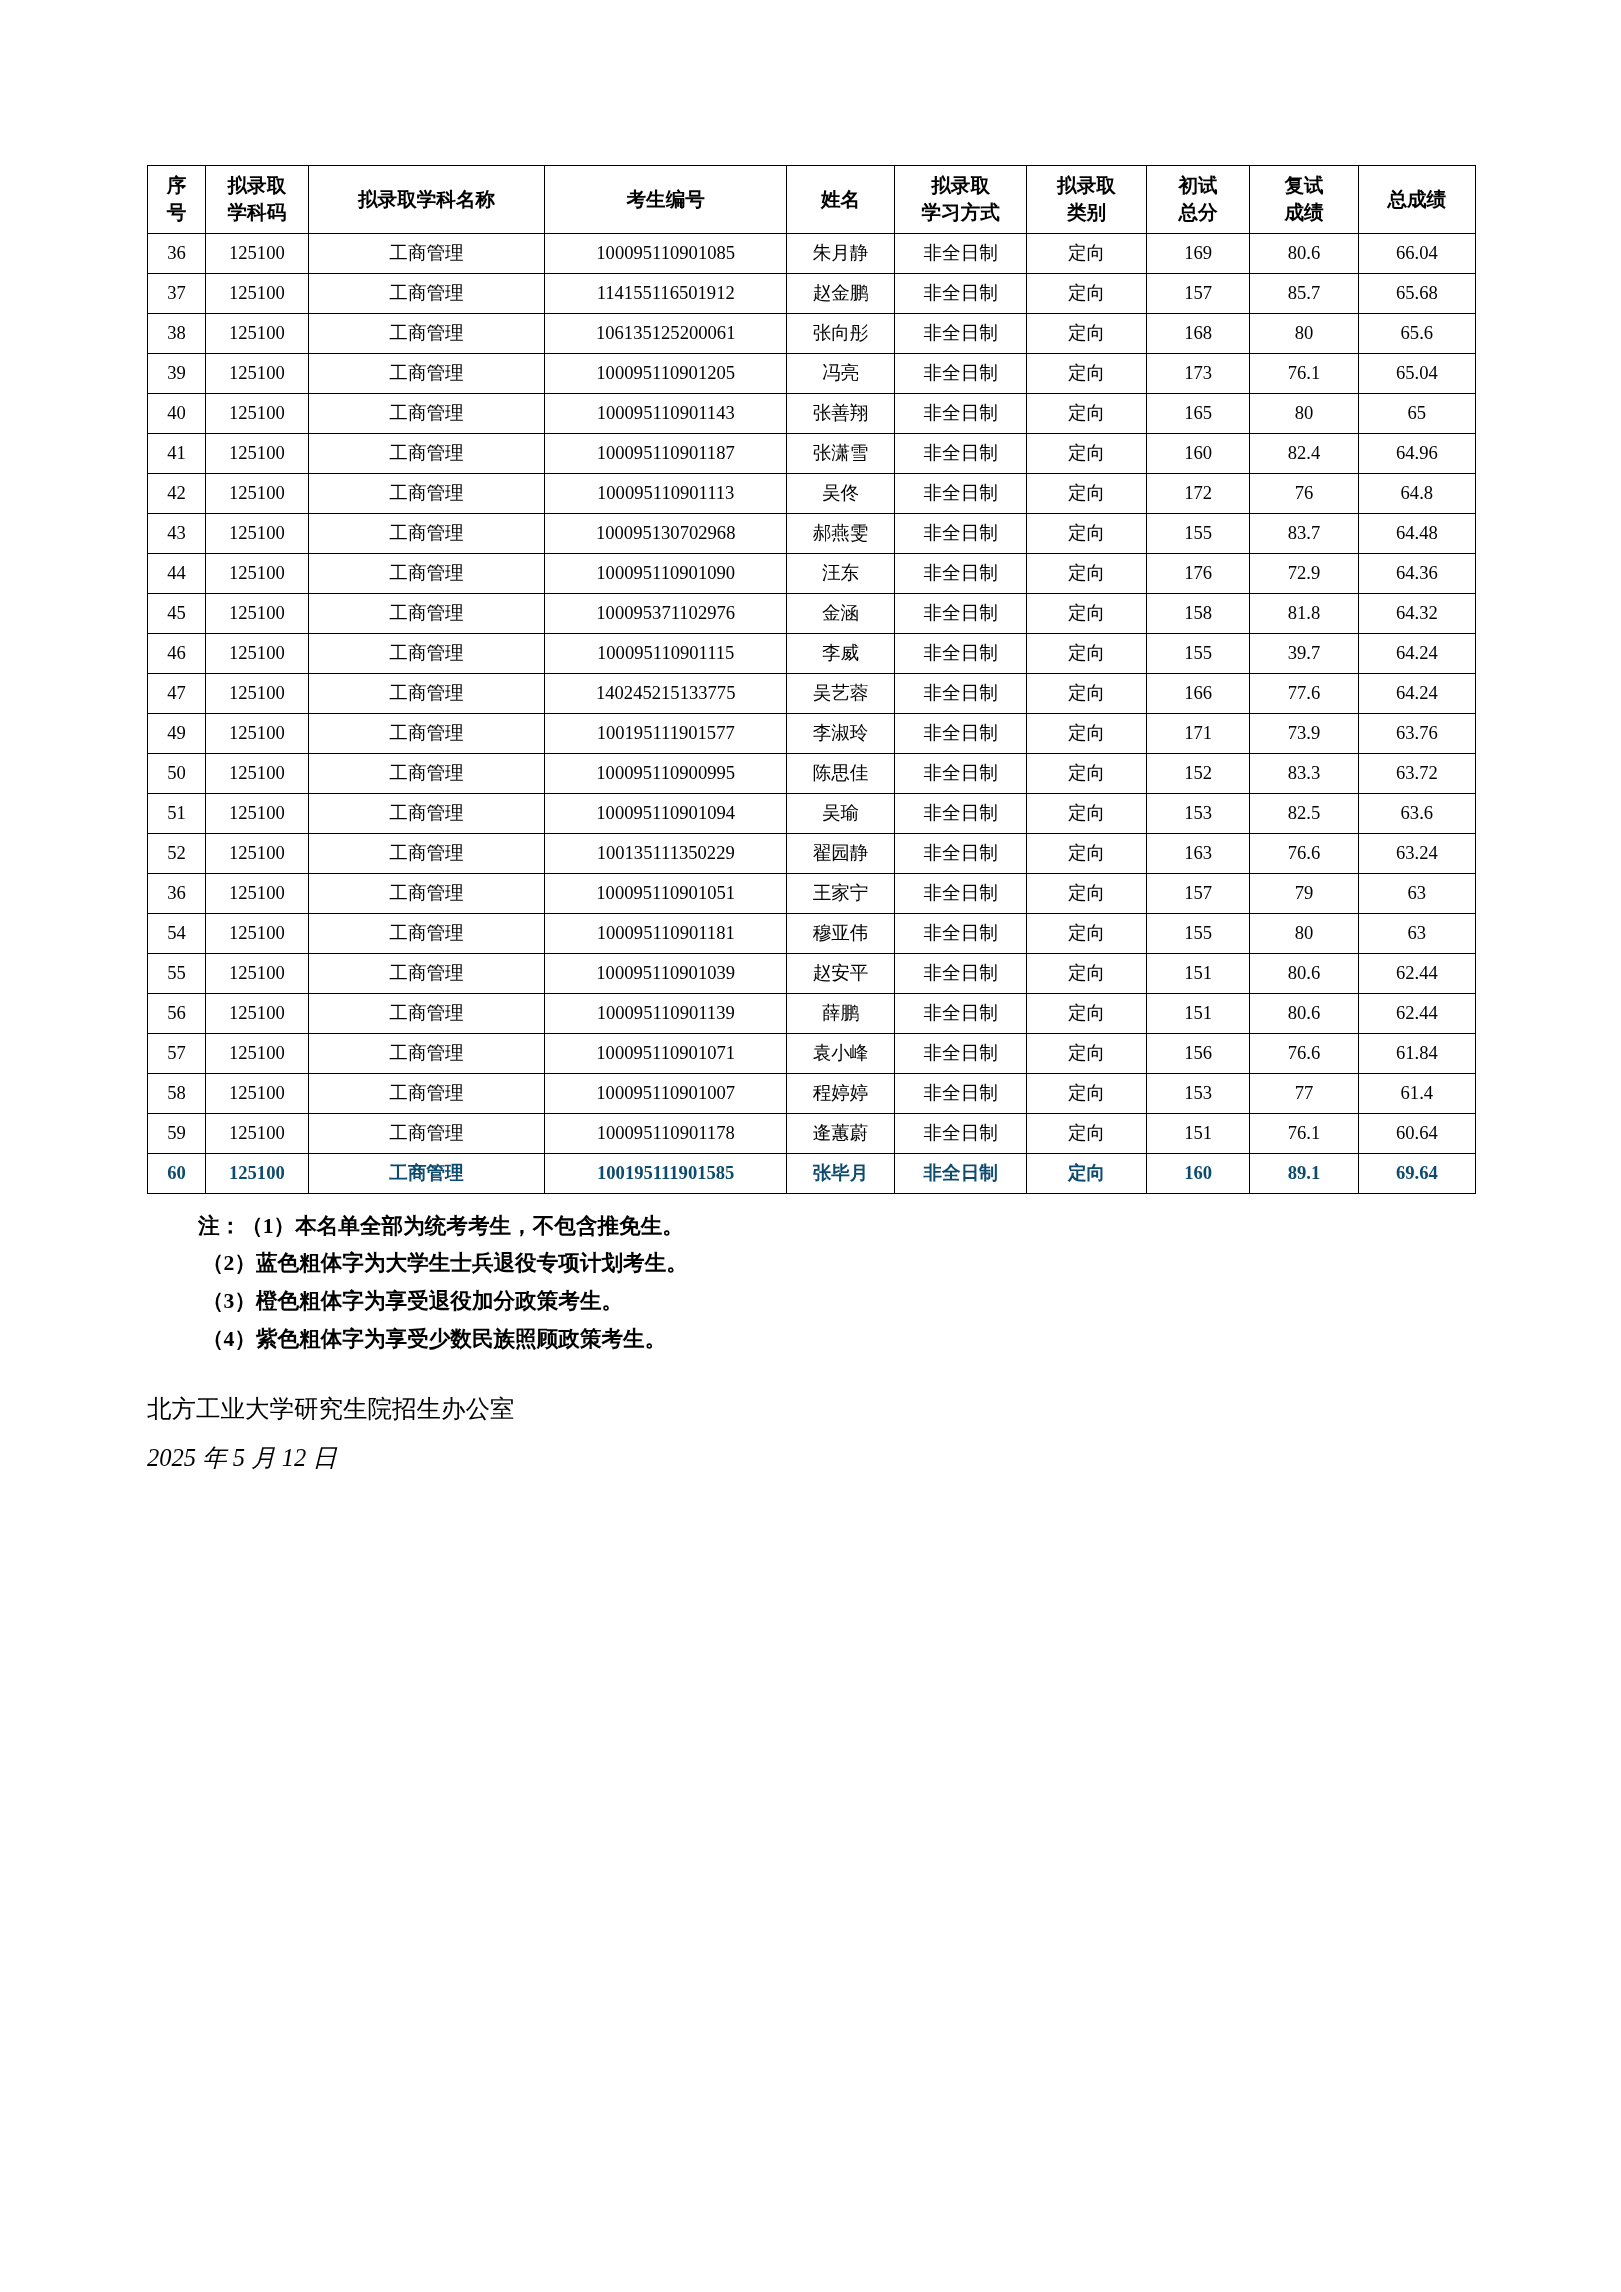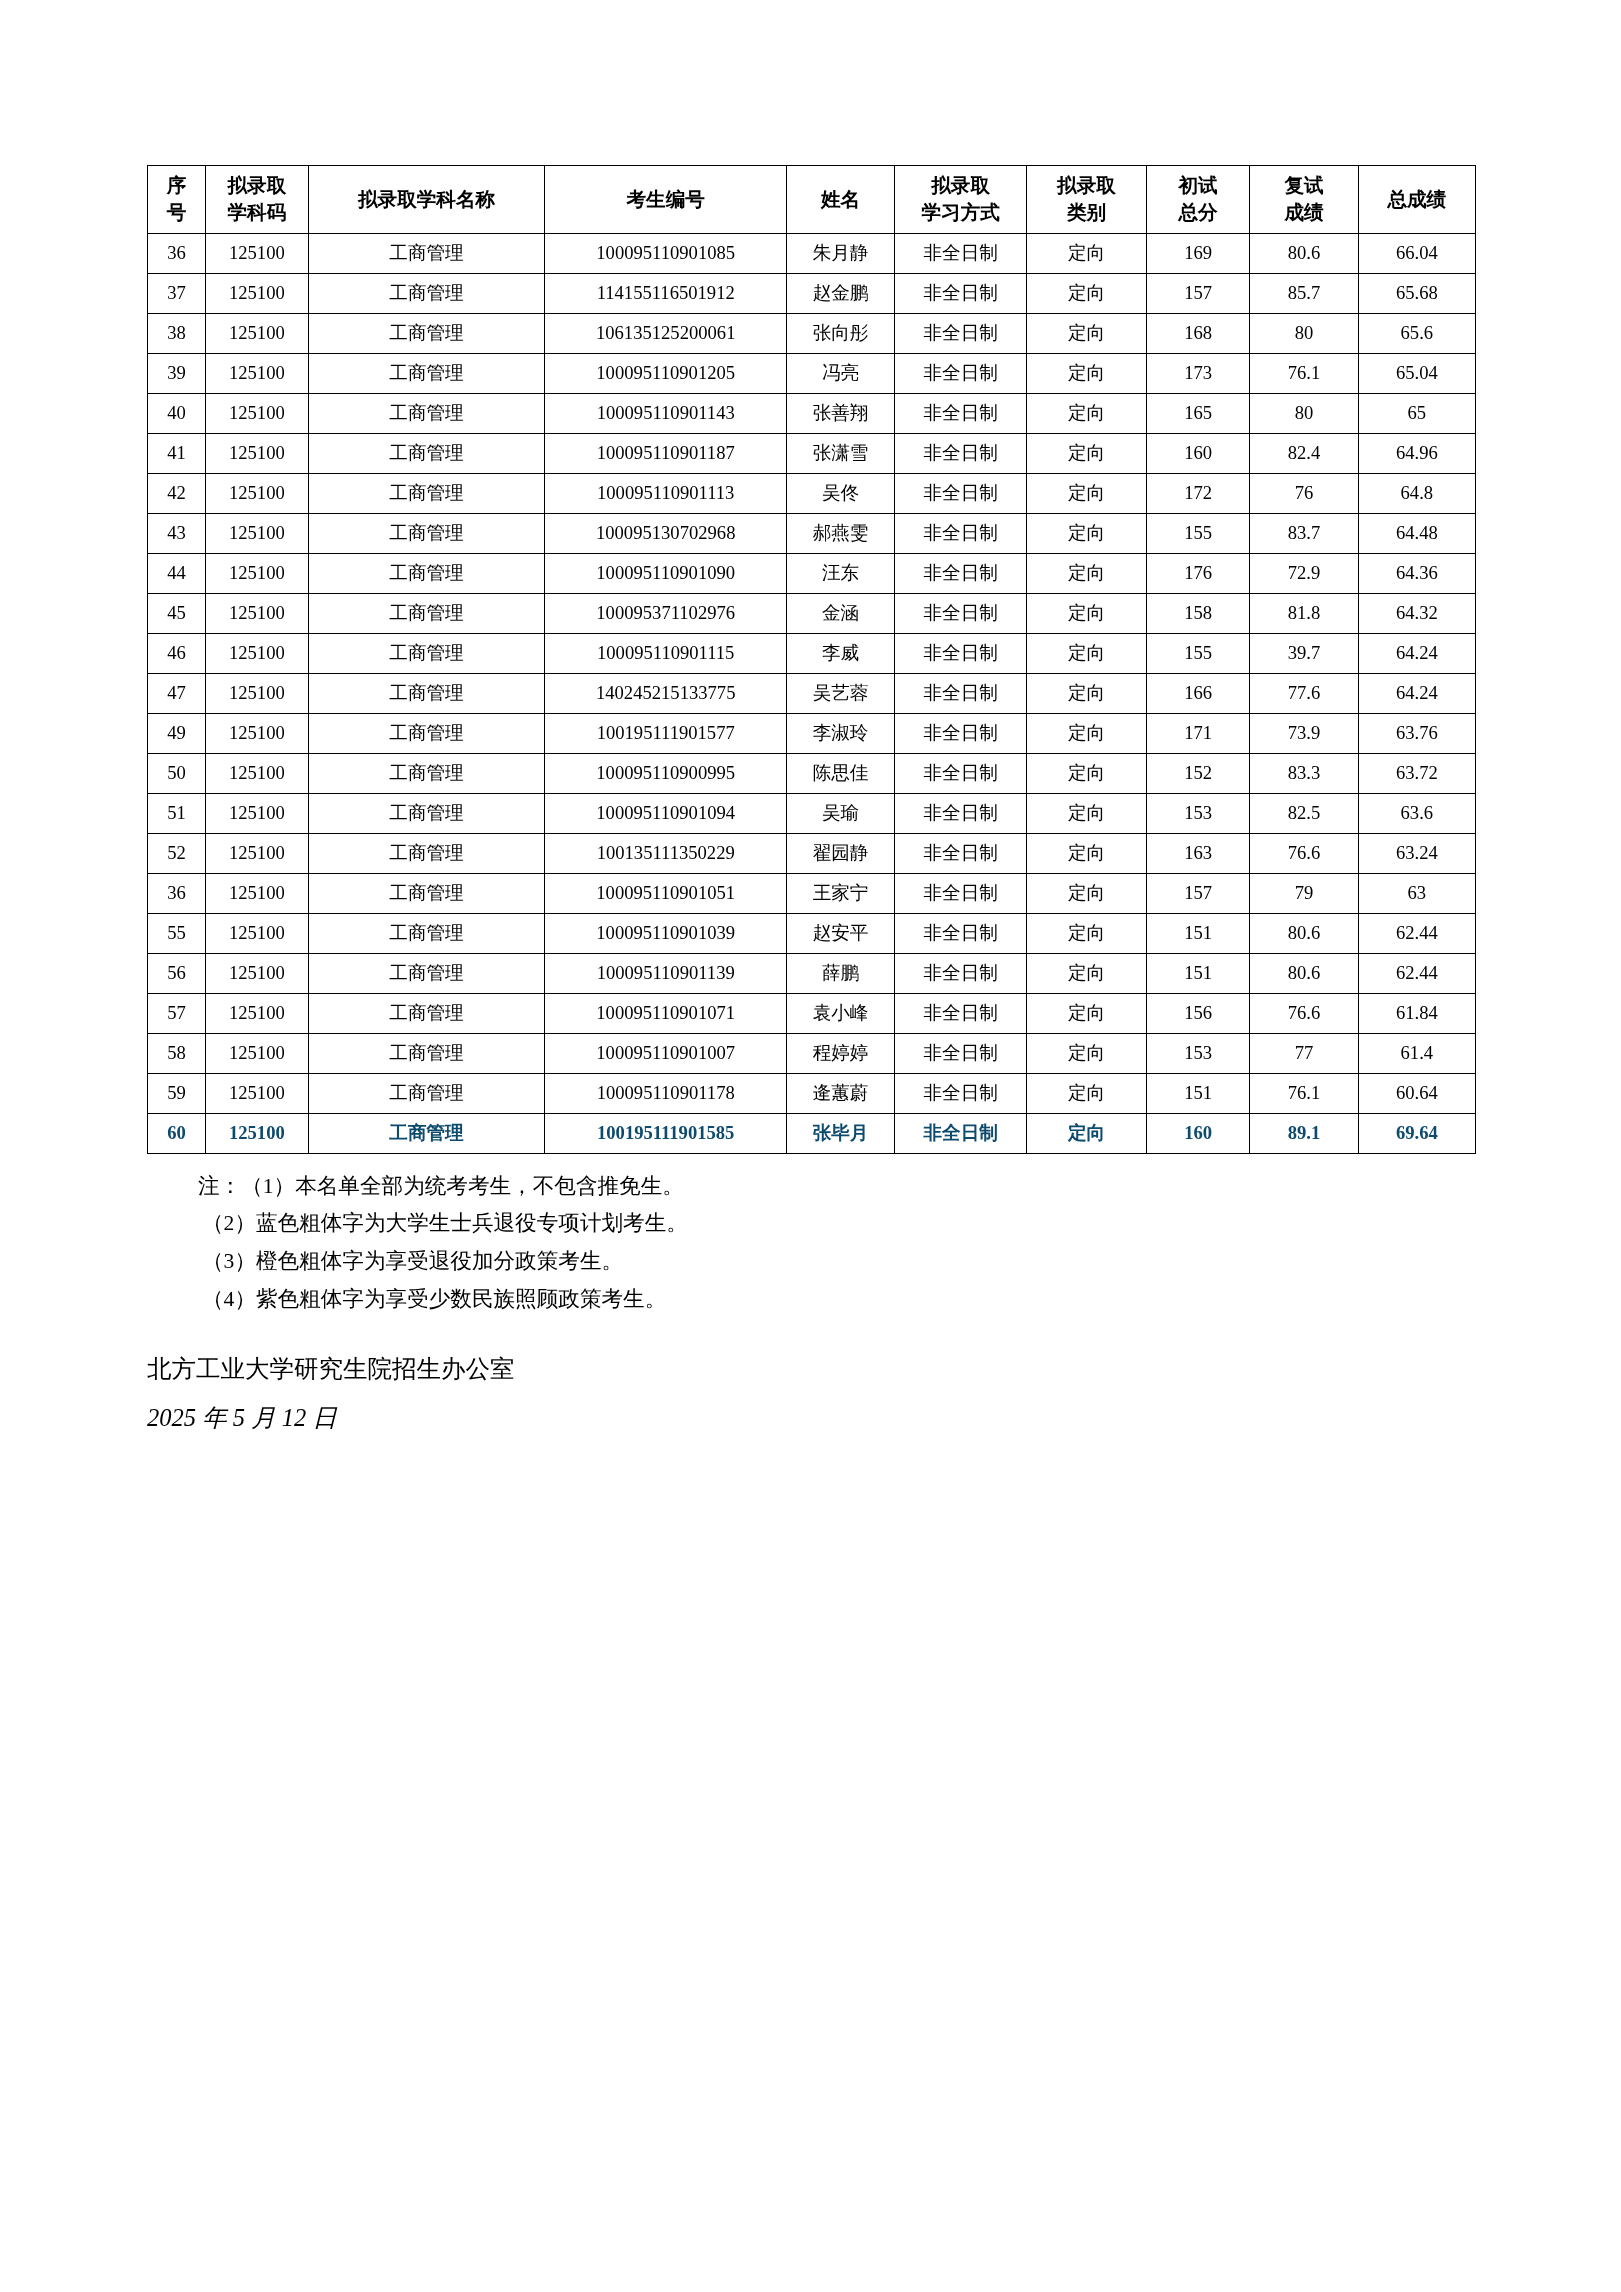--- a/index.html
+++ b/index.html
@@ -66,20 +66,21 @@
 
   .notes {
     margin-top: 13.7px;
     font-size: 21.6px;
     line-height: 1.75;
     font-family: "Liberation Serif", "DejaVu Serif", serif;
   }
   .notes .note {
     text-indent: 0;
     padding-left: 55px;
+    font-weight: bold;
   }
   .notes .note.first {
     padding-left: 51px;
   }
   .signature {
     margin-top: 25.5px;
     font-size: 24.5px;
     line-height: 2.0;
     padding-right: 127px;
   }
@@ -337,20 +338,32 @@
           <td>工商管理</td>
           <td>100095110901051</td>
           <td>王家宁</td>
           <td>非全日制</td>
           <td>定向</td>
           <td>157</td>
           <td>79</td>
           <td>63</td>
         </tr>
         <tr>
+          <td>54</td>
+          <td>125100</td>
+          <td>工商管理</td>
+          <td>100095110901181</td>
+          <td>穆亚伟</td>
+          <td>非全日制</td>
+          <td>定向</td>
+          <td>155</td>
+          <td>80</td>
+          <td>63</td>
+        </tr>
+        <tr>
           <td>55</td>
           <td>125100</td>
           <td>工商管理</td>
           <td>100095110901039</td>
           <td>赵安平</td>
           <td>非全日制</td>
           <td>定向</td>
           <td>151</td>
           <td>80.6</td>
           <td>62.44</td>

